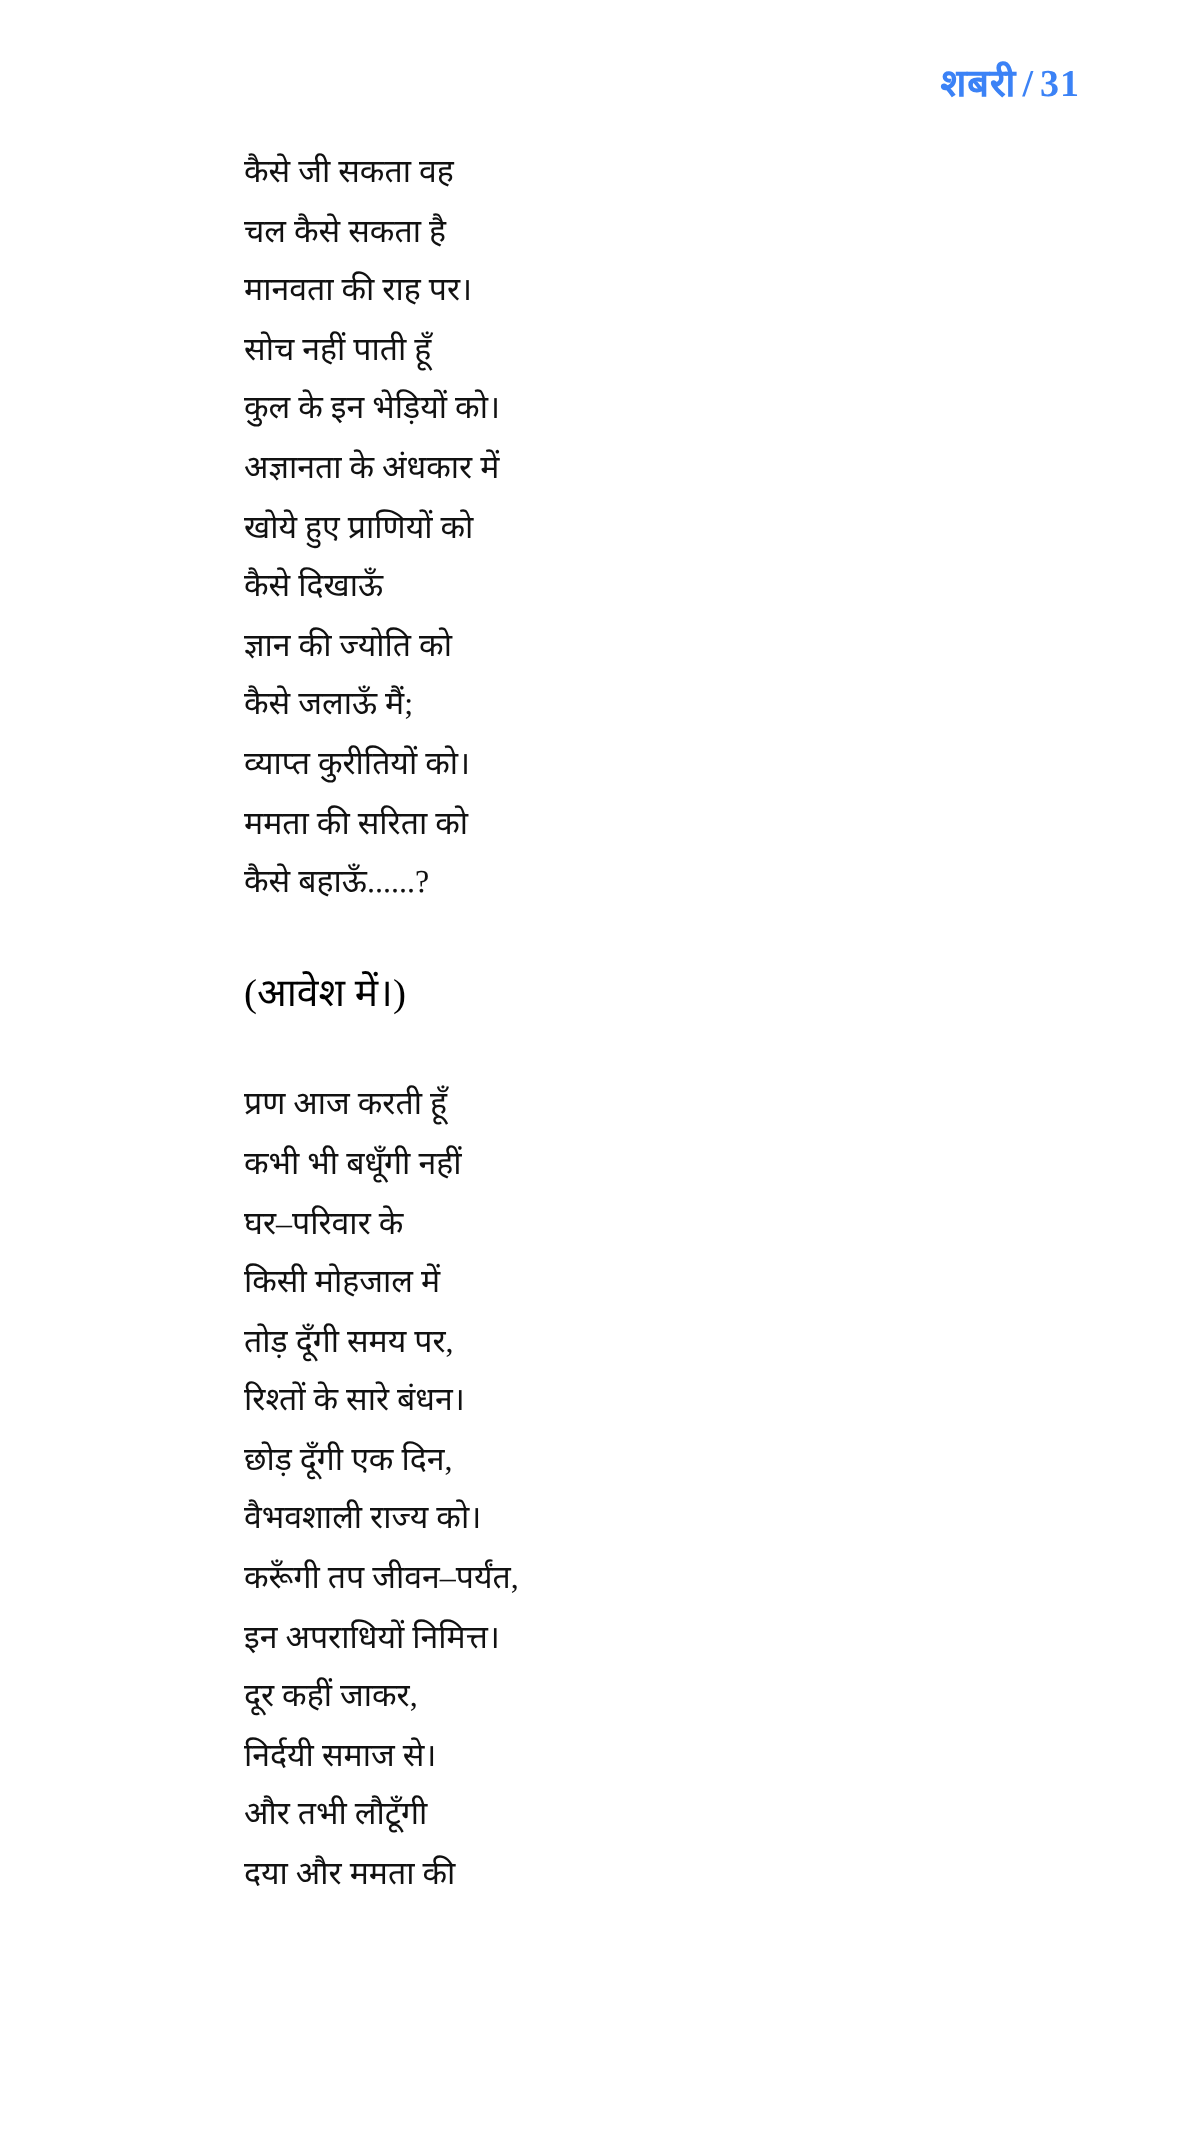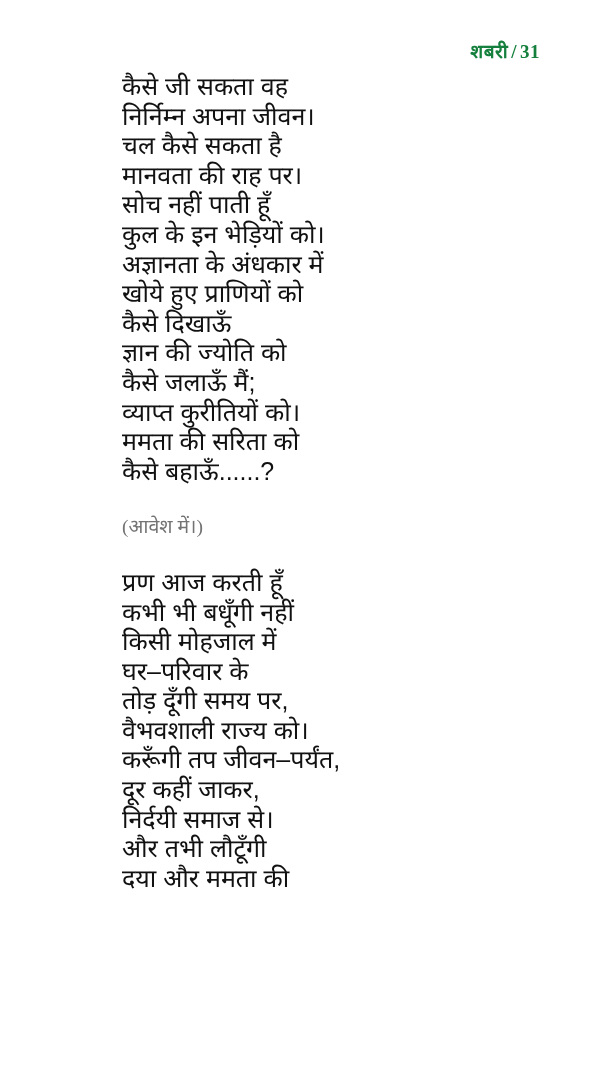--- a/index.html
+++ b/index.html
@@ -16,73 +16,72 @@
     overflow: hidden;
   }
   .page {
     width: 600px;
     height: 1067px;
     box-sizing: border-box;
     position: relative;
   }
   .header {
     position: absolute;
-    top: 38px;
+    top: 28px;
     right: 60px;
     font-family: "Liberation Serif", serif;
     font-size: 19px;
     font-weight: bold;
     letter-spacing: 0.5px;
-    color: #15803d;
+    color: #3b82f6;
     white-space: nowrap;
   }
   .header .sep {
     padding: 0 3px;
   }
   .body-col {
     position: absolute;
     top: 72px;
     left: 122px;
     width: 400px;
   }
   .verse {
-    font-family: Liberation Sans, sans-serif;
-    font-size: 25px;
+    font-family: Liberation Serif, serif;
+    font-size: 16px;
     line-height: 29.6px;
     color: #111;
     white-space: nowrap;
   }
   .line {
     display: block;
     white-space: nowrap;
   }
   .stage-direction {
     font-family: "Liberation Serif", serif;
     font-size: 19.5px;
     line-height: 29.6px;
-    color: #737373;
+    color: #000000;
     margin-top: 26px;
     margin-bottom: 26px;
     white-space: nowrap;
   }
 </style>
 </head>
 <body>
 
 <div class="page">
 
   <div class="header">
     <span>शबरी</span><span class="sep">/</span><span>31</span>
   </div>
 
   <div class="body-col">
 
     <div class="verse">
       <span class="line">कैसे जी सकता वह</span>
-      <span class="line">निर्निम्न अपना जीवन।</span>
       <span class="line">चल कैसे सकता है</span>
       <span class="line">मानवता की राह पर।</span>
       <span class="line">सोच नहीं पाती हूँ</span>
       <span class="line">कुल के इन भेड़ियों को।</span>
       <span class="line">अज्ञानता के अंधकार में</span>
       <span class="line">खोये हुए प्राणियों को</span>
       <span class="line">कैसे दिखाऊँ</span>
       <span class="line">ज्ञान की ज्योति को</span>
       <span class="line">कैसे जलाऊँ मैं;</span>
       <span class="line">व्याप्त कुरीतियों को।</span>
@@ -90,25 +89,28 @@
       <span class="line">कैसे बहाऊँ......?</span>
     </div>
 
     <div class="stage-direction">
       <span class="line">(आवेश  में।)</span>
     </div>
 
     <div class="verse">
       <span class="line">प्रण आज करती हूँ</span>
       <span class="line">कभी भी बधूँगी नहीं</span>
+      <span class="line">घर–परिवार के</span>
       <span class="line">किसी मोहजाल में</span>
-      <span class="line">घर–परिवार के</span>
       <span class="line">तोड़ दूँगी समय पर,</span>
+      <span class="line">रिश्तों के सारे बंधन।</span>
+      <span class="line">छोड़ दूँगी एक दिन,</span>
       <span class="line">वैभवशाली राज्य को।</span>
       <span class="line">करूँगी तप जीवन–पर्यंत,</span>
+      <span class="line">इन अपराधियों निमित्त।</span>
       <span class="line">दूर कहीं जाकर,</span>
       <span class="line">निर्दयी समाज से।</span>
       <span class="line">और तभी लौटूँगी</span>
       <span class="line">दया और ममता की</span>
 
     </div>
 
   </div>
 </div>
 

